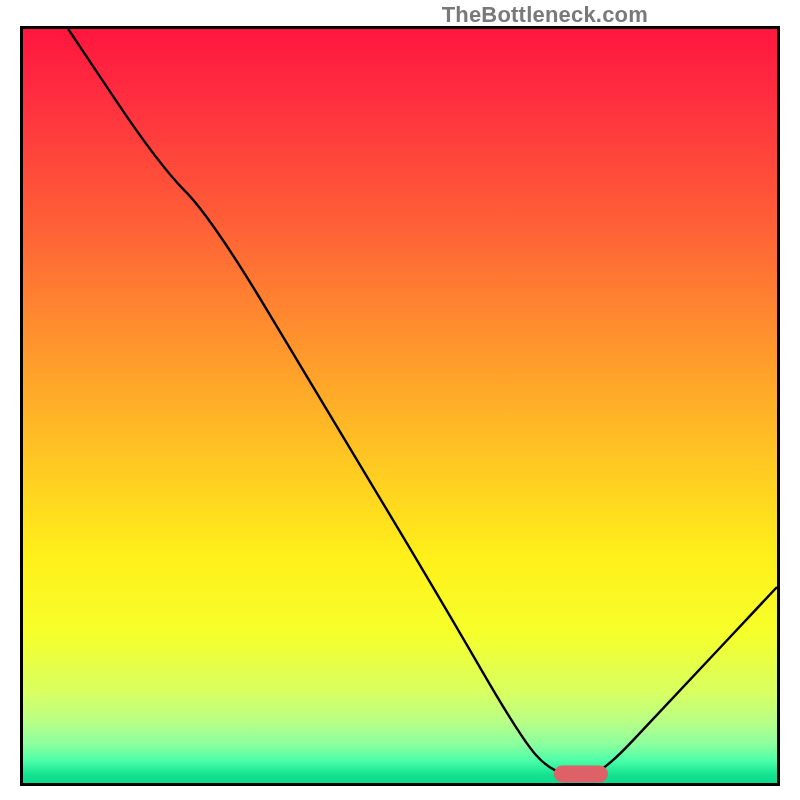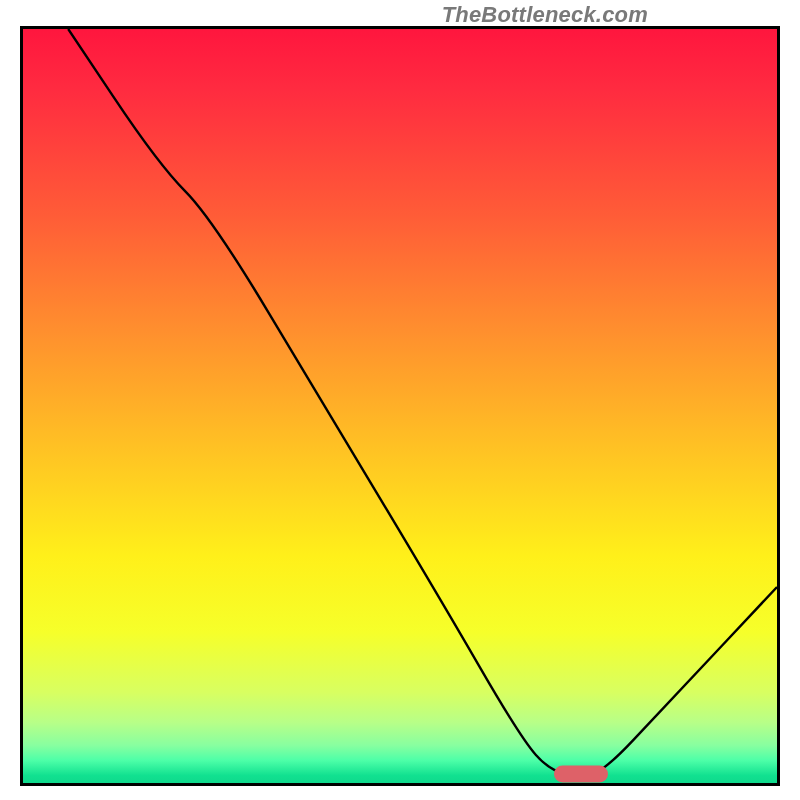--- a/index.html
+++ b/index.html
@@ -7,21 +7,20 @@
     padding: 0;
     width: 800px;
     height: 800px;
     background: #ffffff;
     font-family: Arial, Helvetica, sans-serif;
   }
   .frame {
     position: relative;
     width: 660px;
     height: 800px;
-    font-style: italic;
   }
   .watermark {
     position: absolute;
     top: 2px;
     right: 12px;
     font-size: 22px;
     font-weight: 600;
     color: #797979;
     letter-spacing: 0.2px;
   }

